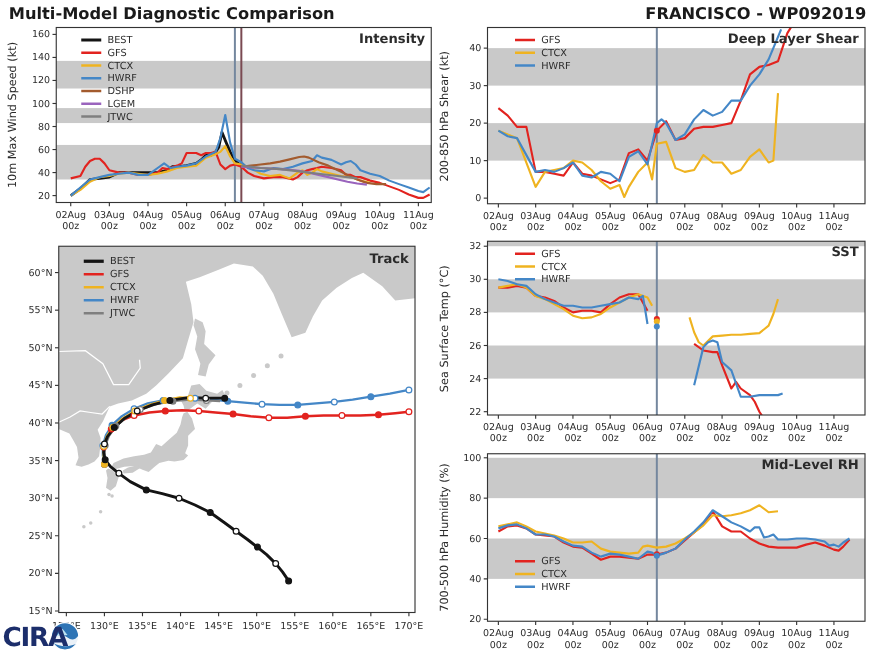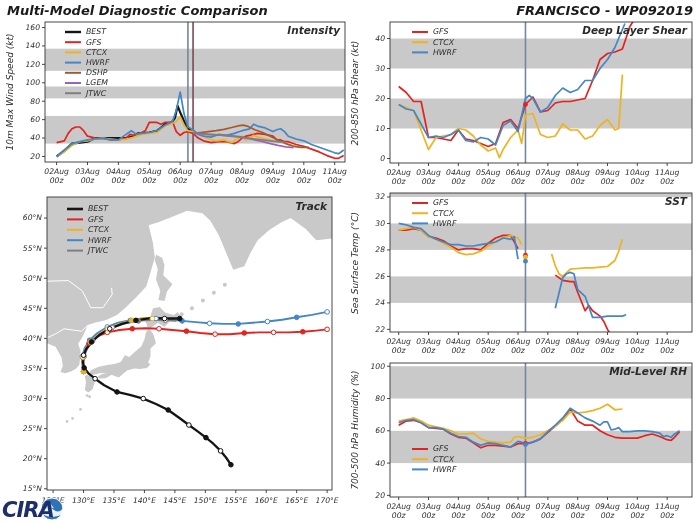--- a/index.html
+++ b/index.html
@@ -1,17 +1,17 @@
 <!DOCTYPE html>
 <html><head>
 <meta charset="utf-8">
 <style>
   html,body{margin:0;padding:0;background:#ffffff;}
   #wrap{position:relative;width:700px;height:525px;background:#ffffff;overflow:hidden;
-        font-family:"DejaVu Sans",sans-serif;font-style:italic;}
+        font-family:"DejaVu Sans",sans-serif;}
   svg{position:absolute;left:0;top:0;}
   text{font-family:"DejaVu Sans",sans-serif;fill:#2b2b2b;}
   .hdr{font-size:13px;font-weight:bold;fill:#1a1a1a;}
   .ptitle{font-size:10.5px;font-weight:bold;fill:#2b2b2b;}
   .ylab{font-size:9px;fill:#2b2b2b;}
   .tick{font-size:7.6px;fill:#2b2b2b;}
   .leg{font-size:7.8px;fill:#2b2b2b;}
   .logo-text{font-size:21px;font-weight:bold;fill:#1c2e6b;letter-spacing:-1px;}
 </style>
 </head>

